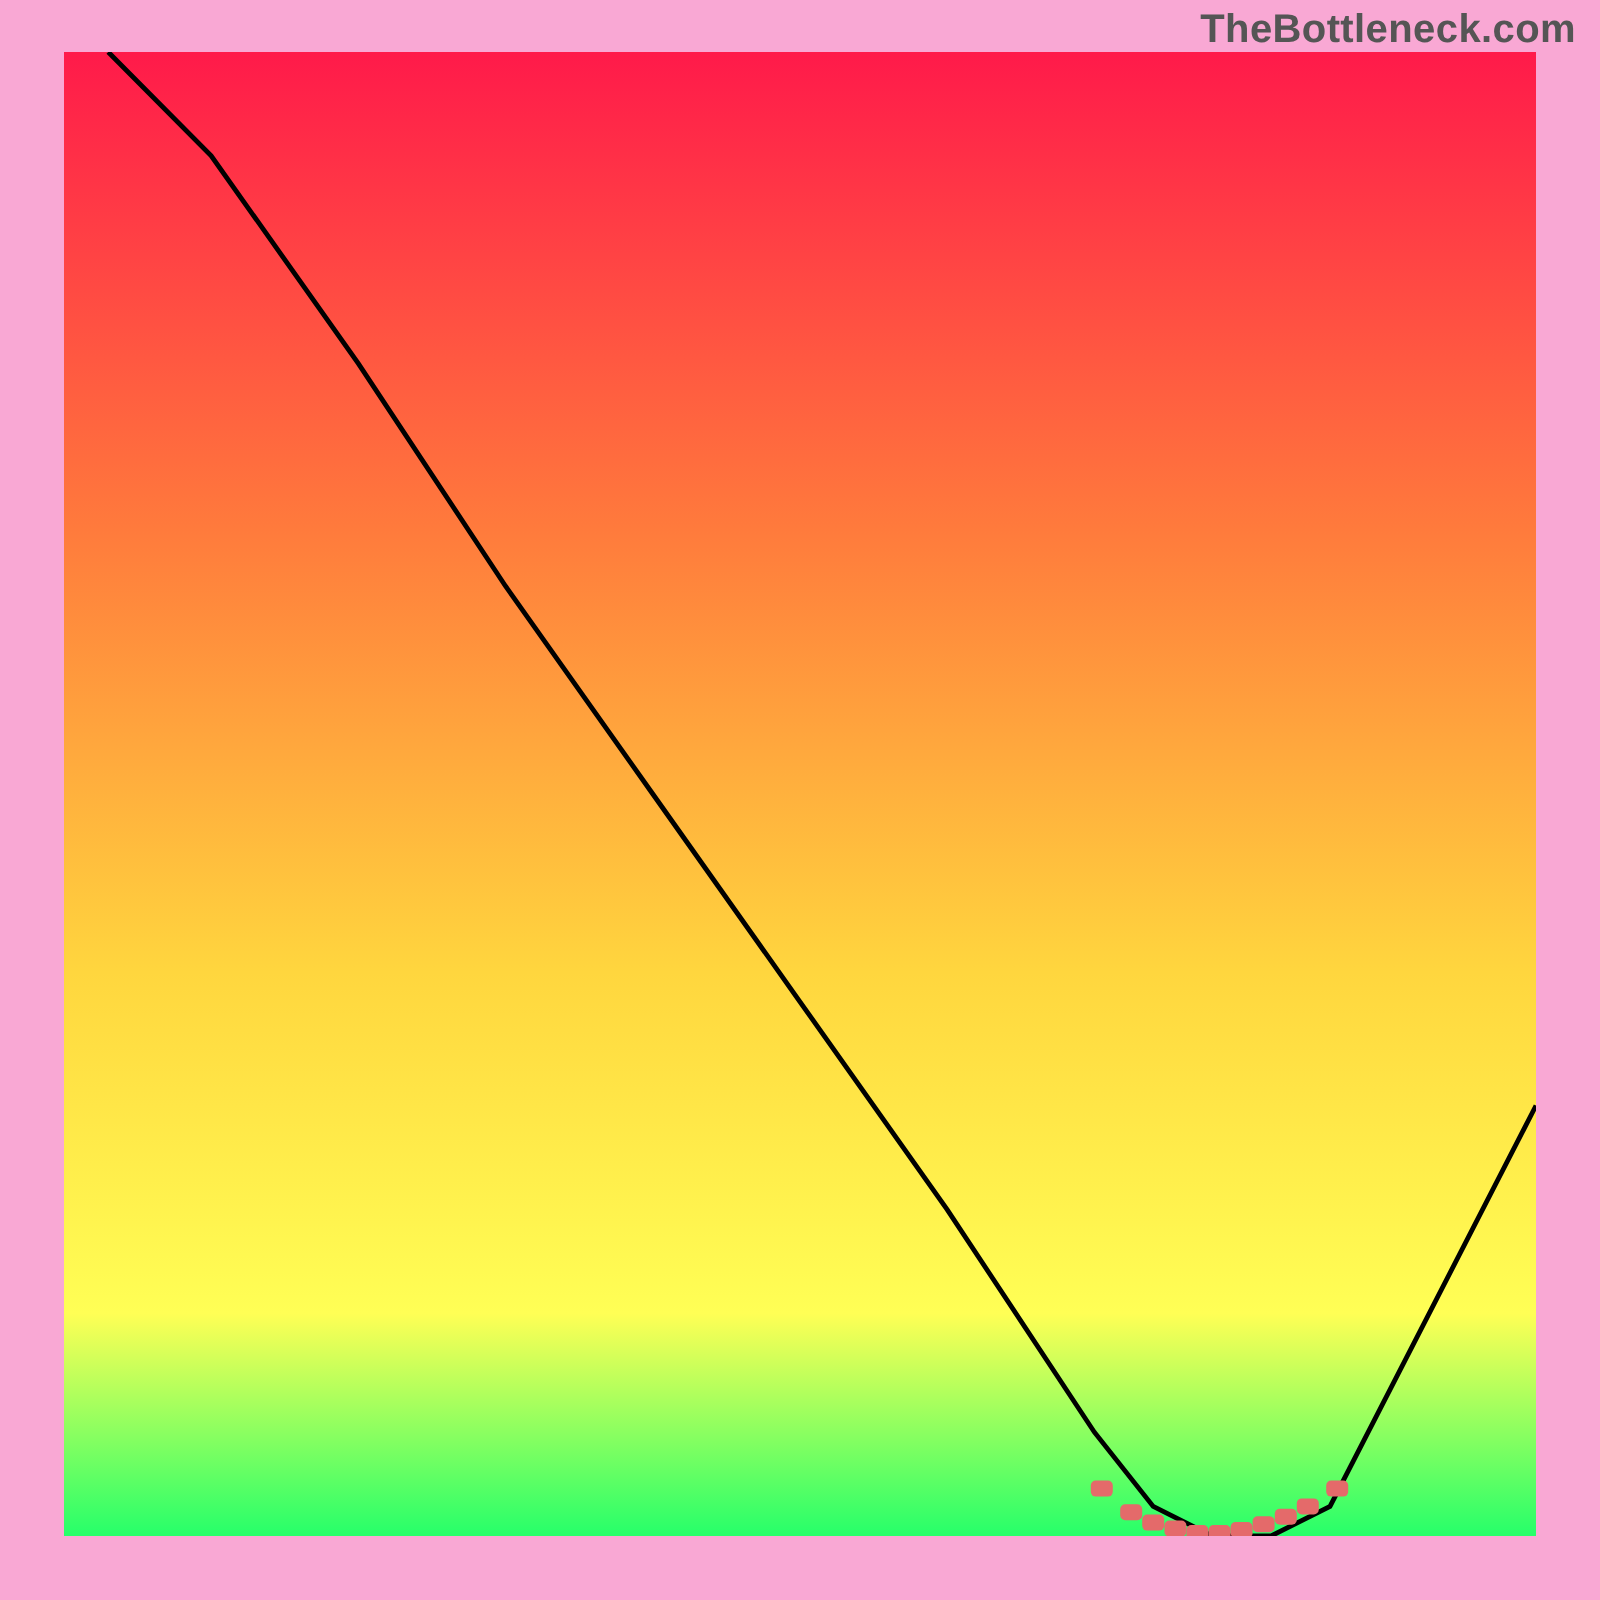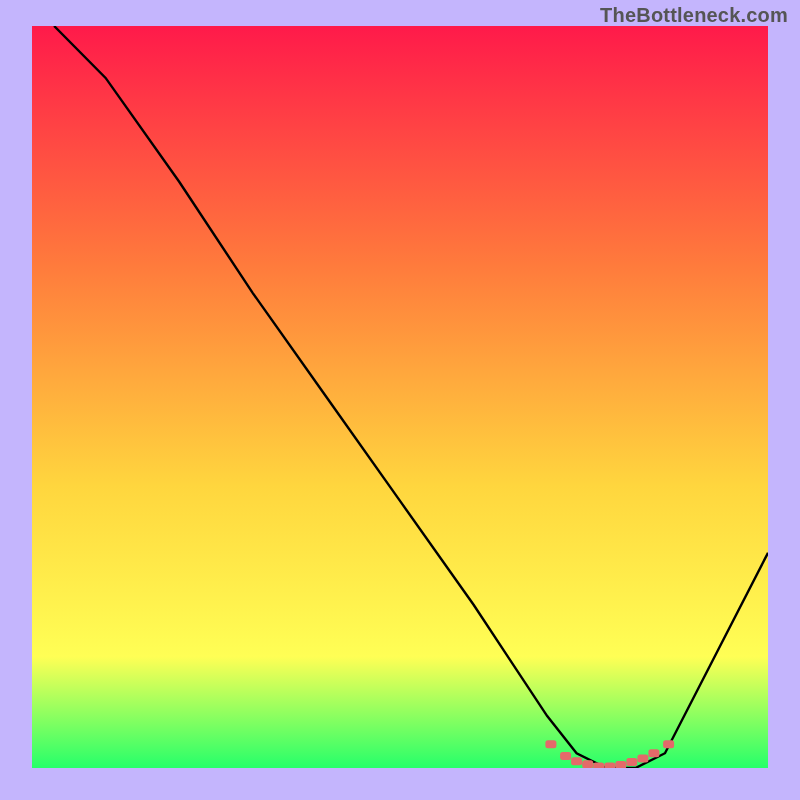--- a/index.html
+++ b/index.html
@@ -8,21 +8,21 @@
     background: #000000;
     width: 800px;
     height: 800px;
     overflow: hidden;
     font-family: Arial, Helvetica, sans-serif;
   }
   .container {
     position: relative;
     width: 800px;
     height: 800px;
-    background: #c4b5fd;
+    background: #f9a8d4;
   }
   .watermark {
     position: absolute;
     top: 4px;
     right: 12px;
     color: #555555;
     font-size: 20px;
     font-weight: bold;
     z-index: 20;
     letter-spacing: 0.2px;

